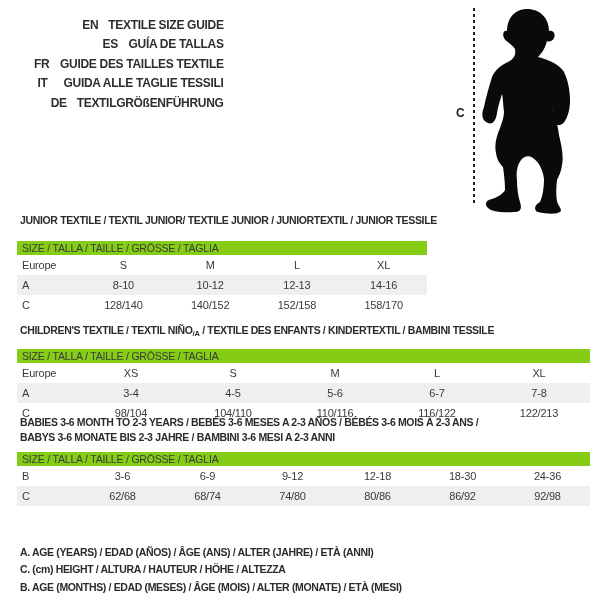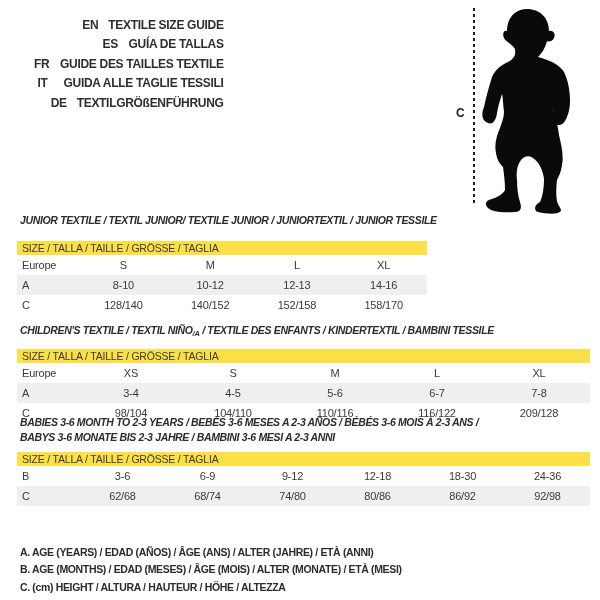--- a/index.html
+++ b/index.html
@@ -18,28 +18,28 @@
   }
   .measure-label{position:absolute;left:456px;top:106px;font-size:12px;font-weight:bold;color:#222;}
   .baby-svg{position:absolute;left:477px;top:4px;}
   
   .size-section{position:absolute;left:17px;}
   .sec-0{top:213px;width:410px;}
   .sec-1{top:323px;width:573px;}
   .sec-2{top:415px;width:573px;}
   .sec-title{
     margin:0 0 0 3px;font-size:10.5px;font-weight:bold;line-height:15px;
-    letter-spacing:-0.35px;color:#2b2b2b;white-space:nowrap;font-style:italic;
+    letter-spacing:-0.35px;color:#2b2b2b;white-space:nowrap;
   }
   .sec-title .sub{font-size:7.5px;vertical-align:-2px;letter-spacing:-0.2px;}
   .sec-0 .tbl{margin-top:13px;}
   .sec-1 .tbl{margin-top:8px;}
   .sec-2 .tbl{margin-top:7px;}
   .tbl-head{
-    height:14px;line-height:14px;background:#fde047;color:#3a3a3a;
+    height:14px;line-height:14px;background:#84cc16;color:#3a3a3a;
     font-size:10.5px;letter-spacing:-0.2px;padding-left:5px;
   }
   table{border-collapse:collapse;width:100%;table-layout:fixed;}
   td{font-size:11px;letter-spacing:-0.2px;color:#3a3a3a;height:20px;padding:0;text-align:center;white-space:nowrap;}
   td:first-child{text-align:left;padding-left:5px;width:58px;}
   tr.alt{background:#efefef;}
   
   .footnotes{position:absolute;left:20px;top:536px;margin-top:8px;}
   .footnote-line{font-size:10.5px;font-weight:bold;letter-spacing:-0.35px;line-height:17.4px;color:#2b2b2b;white-space:nowrap;}
 </style>
@@ -176,21 +176,21 @@
                 <td>5-6</td>
                 <td>6-7</td>
                 <td>7-8</td>
               </tr>
               <tr>
                 <td>C</td>
                 <td>98/104</td>
                 <td>104/110</td>
                 <td>110/116</td>
                 <td>116/122</td>
-                <td>209/128</td>
+                <td>122/213</td>
               </tr>
             </tbody>
           </table>
         </div>
       </section>
     <section class="size-section sec-2">
         <h2 class="sec-title">
           <div class="title-line">BABIES 3-6 MONTH TO 2-3 YEARS / BEBÉS 3-6 MESES A 2-3 AÑOS / BÉBÉS 3-6 MOIS À 2-3 ANS /</div>
           <div class="title-line">BABYS 3-6 MONATE BIS 2-3 JAHRE / BAMBINI 3-6 MESI A 2-3 ANNI</div>
         </h2>
@@ -217,17 +217,17 @@
                 <td>92/98</td>
               </tr>
             </tbody>
           </table>
         </div>
       </section>
   </div>
 
   <div class="footnotes">
       <div class="footnote-line">A. AGE (YEARS) / EDAD (AÑOS) / ÂGE (ANS) / ALTER (JAHRE) / ETÀ (ANNI)</div>
+      <div class="footnote-line">C. (cm) HEIGHT / ALTURA / HAUTEUR / HÖHE / ALTEZZA</div>
       <div class="footnote-line">B. AGE (MONTHS) / EDAD (MESES) / ÂGE (MOIS) / ALTER (MONATE) / ETÀ (MESI)</div>
-      <div class="footnote-line">C. (cm) HEIGHT / ALTURA / HAUTEUR / HÖHE / ALTEZZA</div>
     </div>
 
 </div>
 
 </body></html>

